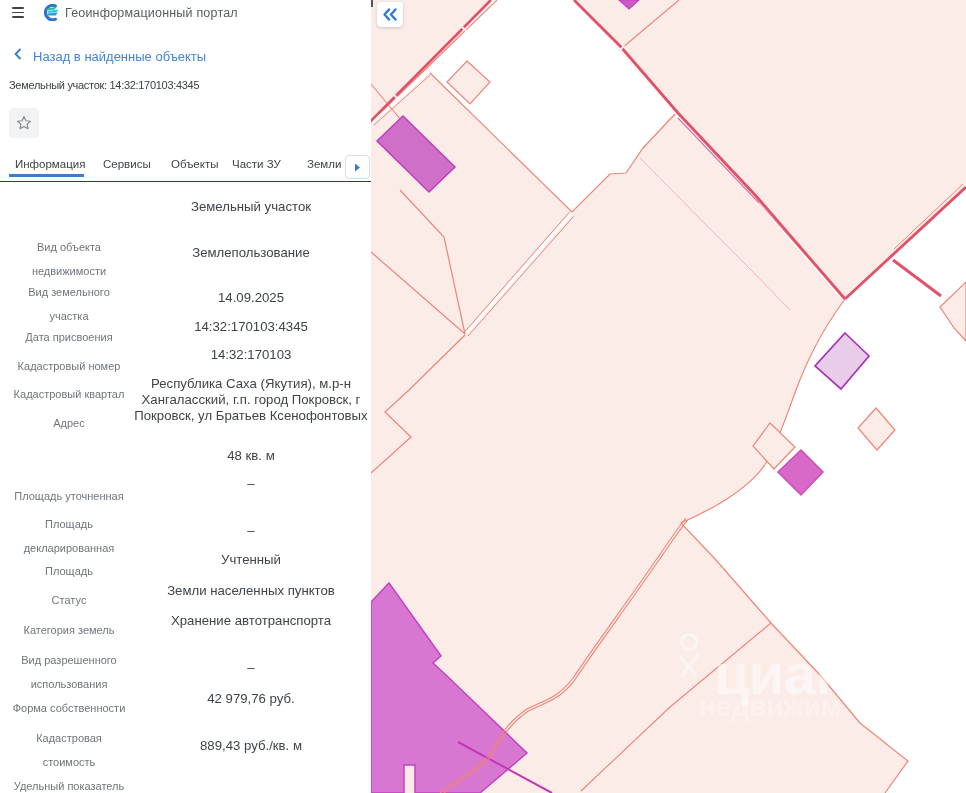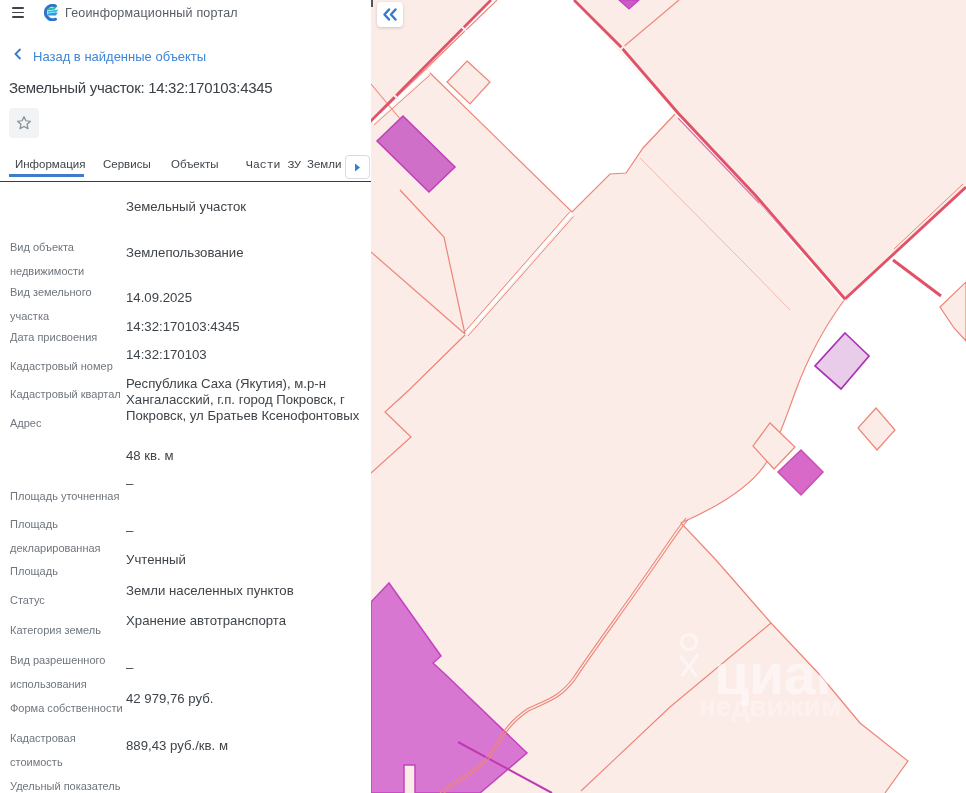--- a/index.html
+++ b/index.html
@@ -1,24 +1,24 @@
 <!DOCTYPE html>
 <html><head>
 <meta charset="utf-8">
 <style>
   html,body{margin:0;padding:0;}
   body{width:966px;height:793px;overflow:hidden;position:relative;
        font-family:"Liberation Sans",sans-serif;background:#fff;}
-  .panel{position:absolute;left:0;top:0;width:371px;height:793px;background:#fff;z-index:2;}
+  .panel{position:absolute;left:0;top:0;width:371px;height:793px;background:#fff;z-index:2;text-align:center;}
   .burger{position:absolute;left:12px;top:7px;width:12px;height:11px;}
   .burger div{height:1.6px;background:#3d4348;margin-bottom:3.1px;border-radius:1px;}
   .brand{position:absolute;left:65px;top:6px;font-size:12.5px;letter-spacing:0.2px;color:#565c63;}
   .back{position:absolute;left:33px;top:49px;font-size:13px;color:#3f86d8;}
   .backch{position:absolute;left:13px;top:48px;width:10px;height:12px;}
-  h1{position:absolute;left:9px;top:79px;margin:0;font-size:15px;font-weight:500;color:#3b4147;letter-spacing:-0.3px;}
+  h1{position:absolute;left:9px;top:79px;margin:0;font-size:11px;font-weight:500;color:#3b4147;letter-spacing:-0.3px;}
   .star{position:absolute;left:9px;top:108px;width:30px;height:30px;background:#f1f3f4;border-radius:4px;}
   .tabs{position:absolute;left:0;top:155px;width:371px;height:26px;border-bottom:1px solid #14532d;font-size:11.5px;color:#3e444a;}
   .tab{position:absolute;top:3px;}
   .underline{position:absolute;left:9px;top:19px;width:75px;height:3px;background:#3e7bc8;}
   .arrbtn{position:absolute;left:345px;top:0px;width:23px;height:22px;background:#fff;border:1px solid #d6dce2;border-radius:4px;}
   .rows{position:absolute;left:0;top:0;width:371px;}
   .lab{position:absolute;left:10px;width:118px;font-size:11px;line-height:24px;color:#6f767d;white-space:nowrap;margin-top:36px;}
   .val{position:absolute;left:126px;width:250px;font-size:13.2px;line-height:16.4px;color:#3e4449;white-space:nowrap;}
   .mapbtn{position:absolute;left:377px;top:2px;width:26px;height:25px;background:#fff;border-radius:4px;
      box-shadow:0 1px 3px rgba(0,0,0,.18);z-index:5;color:#2f7fd6;font-weight:bold;font-size:14px;
@@ -108,21 +108,21 @@
   <h1>Земельный участок: 14:32:170103:4345</h1>
   <div class="star">
     <svg style="position:absolute;left:6px;top:6px" width="18" height="18" viewBox="0 0 24 24">
       <path d="M12 3.6 L14.6 9 L20.5 9.7 L16.1 13.7 L17.3 19.5 L12 16.6 L6.7 19.5 L7.9 13.7 L3.5 9.7 L9.4 9 Z" fill="none" stroke="#868d93" stroke-width="1.6" stroke-linejoin="round"></path>
     </svg>
   </div>
   <div class="tabs">
     <div class="tab" style="left:15px;">Информация</div>
     <div class="tab" style="left:103px;">Сервисы</div>
     <div class="tab" style="left:171px;">Объекты</div>
-    <div class="tab" style="left:246px;font-family:Liberation Mono, monospace;">Части ЗУ</div>
+    <div class="tab" style="left:232px;">Части ЗУ</div>
     <div class="tab" style="left:307px;">Земли</div>
     <div class="underline"></div>
     <div class="arrbtn">
         <svg style="position:absolute;left:8px;top:7px" width="7" height="9" viewBox="0 0 7 9">
           <path d="M1 0.5 L6 4.5 L1 8.5 Z" fill="#2f7fd6"></path>
         </svg>
       </div>
   </div>
   <div class="rows">
   <div class="lab" style="top:198.9px">Вид объекта<br>недвижимости</div>

